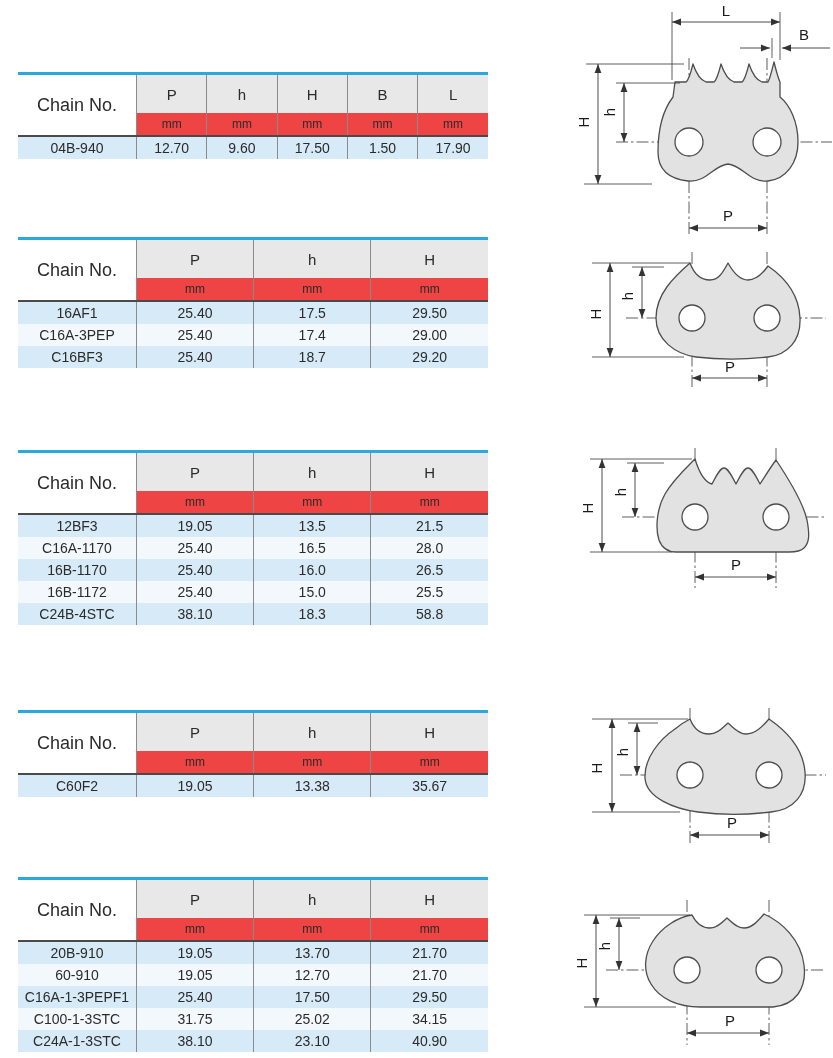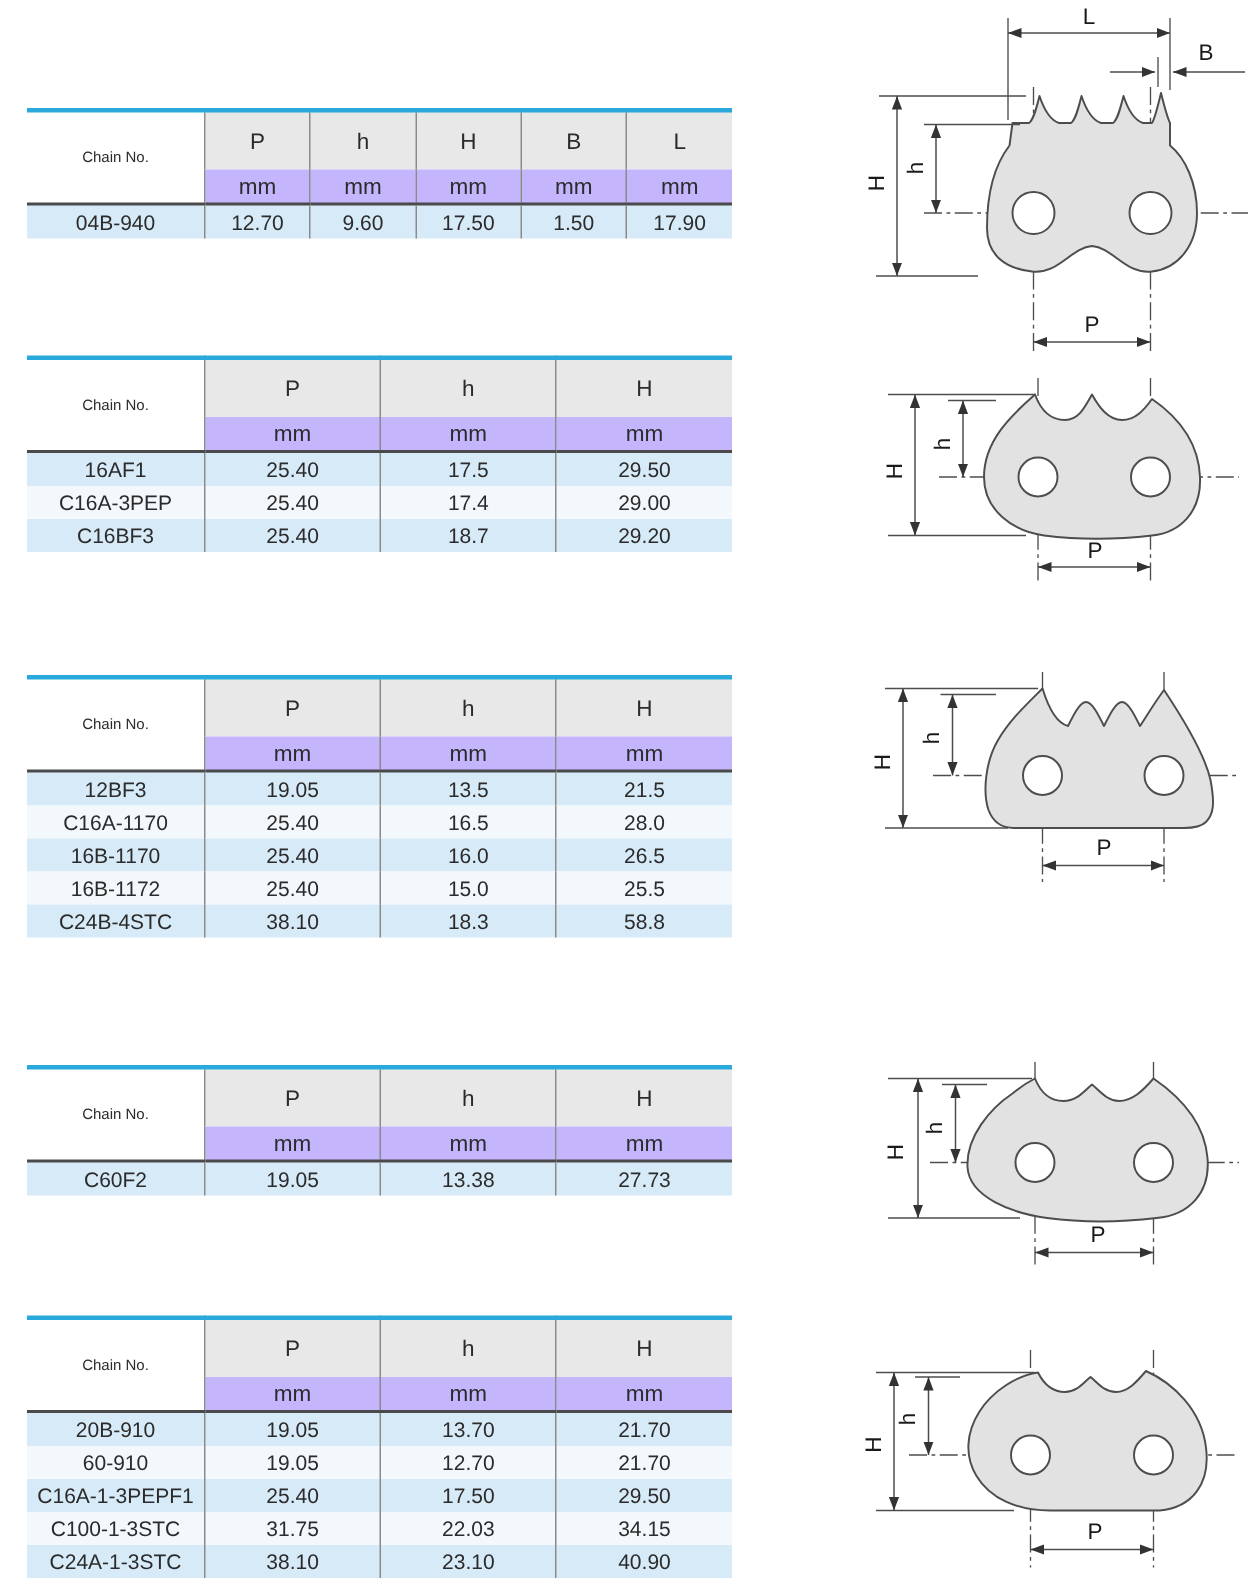--- a/index.html
+++ b/index.html
@@ -9,23 +9,23 @@
   html,body{margin:0;padding:0;}
   body{
     width:833px;height:1058px;background:#ffffff;position:relative;overflow:hidden;
     font-family:"Liberation Sans", sans-serif;color:var(--text);
   }
   .spec-table{
     position:absolute;left:18px;width:470px;border-collapse:collapse;table-layout:fixed;
     border-top:3px solid var(--accent);font-size:14px;
   }
   .spec-table th,.spec-table td{text-align:center;vertical-align:middle;padding:0;font-weight:400;}
-  .spec-table .chain-head{width:118px;background:#ffffff;font-size:10px;}
+  .spec-table .chain-head{width:118px;background:#ffffff;font-size:18px;}
   .spec-table .col-head{background:var(--header-fill);height:38px;font-size:15px;}
-  .spec-table .unit-row td{height:22px;font-size:15px;background:#c4b5fd;}
+  .spec-table .unit-row td{height:22px;font-size:12px;background:#ef4444;}
   .spec-table tbody td{height:22px;font-size:14px;}
   .spec-table .col-head,
   .spec-table .unit-row td,
   .spec-table tbody td:not(:first-child){border-left:1.5px solid var(--grid-line);}
   .spec-table .chain-head,
   .spec-table .unit-row td{border-bottom:2px solid var(--header-line);}
   .spec-table tbody tr:nth-child(odd){background:var(--row-blue);}
   .spec-table tbody tr:nth-child(even){background:var(--row-alt);}
 
   .diagram{position:absolute;left:572px;}
@@ -285,21 +285,21 @@
           <td>mm</td>
           <td>mm</td>
           <td>mm</td>
         </tr>
       </thead>
       <tbody>
         <tr>
           <td>C60F2</td>
           <td>19.05</td>
           <td>13.38</td>
-          <td>27.73</td>
+          <td>35.67</td>
         </tr>
       </tbody>
     </table>
 
   <svg class="diagram" style="top:690px" width="260" height="162" viewBox="0 0 260 162">
     <g>
       <line class="cl" x1="48" y1="85" x2="254" y2="85"></line>
       <line class="cl" x1="118" y1="18" x2="118" y2="155"></line>
       <line class="cl" x1="197" y1="18" x2="197" y2="155"></line>
     </g>
@@ -357,21 +357,21 @@
         </tr>
         <tr>
           <td>C16A-1-3PEPF1</td>
           <td>25.40</td>
           <td>17.50</td>
           <td>29.50</td>
         </tr>
         <tr>
           <td>C100-1-3STC</td>
           <td>31.75</td>
-          <td>22.03</td>
+          <td>25.02</td>
           <td>34.15</td>
         </tr>
         <tr>
           <td>C24A-1-3STC</td>
           <td>38.10</td>
           <td>23.10</td>
           <td>40.90</td>
         </tr>
       </tbody>
     </table>

